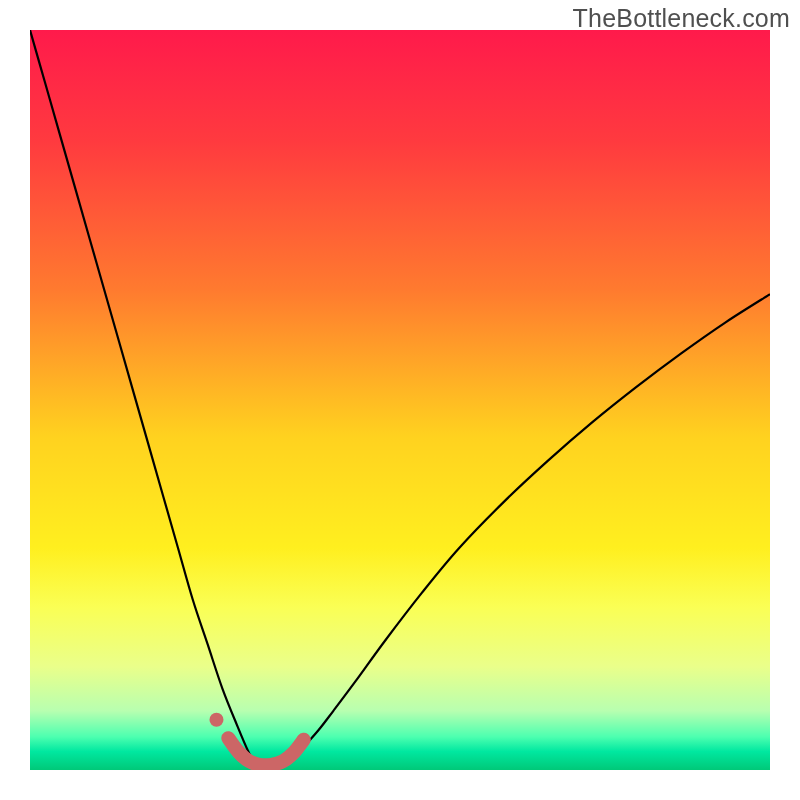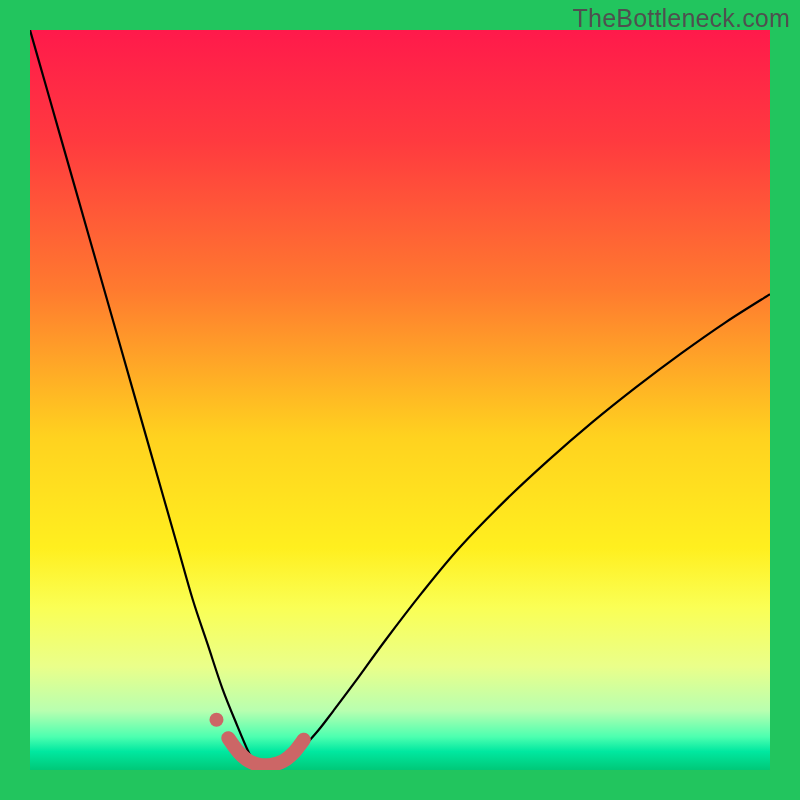--- a/index.html
+++ b/index.html
@@ -10,21 +10,21 @@
     overflow: hidden;
     background: #000;
     font-family: Arial, Helvetica, sans-serif;
   }
   .frame {
     position: absolute;
     left: 0;
     top: 0;
     width: 800px;
     height: 800px;
-    background: #22c55e;
+    background: #ffffff;
   }
   .plot-area {
     position: absolute;
     left: 30px;
     top: 30px;
     width: 740px;
     height: 740px;
   }
   .watermark {
     position: absolute;

